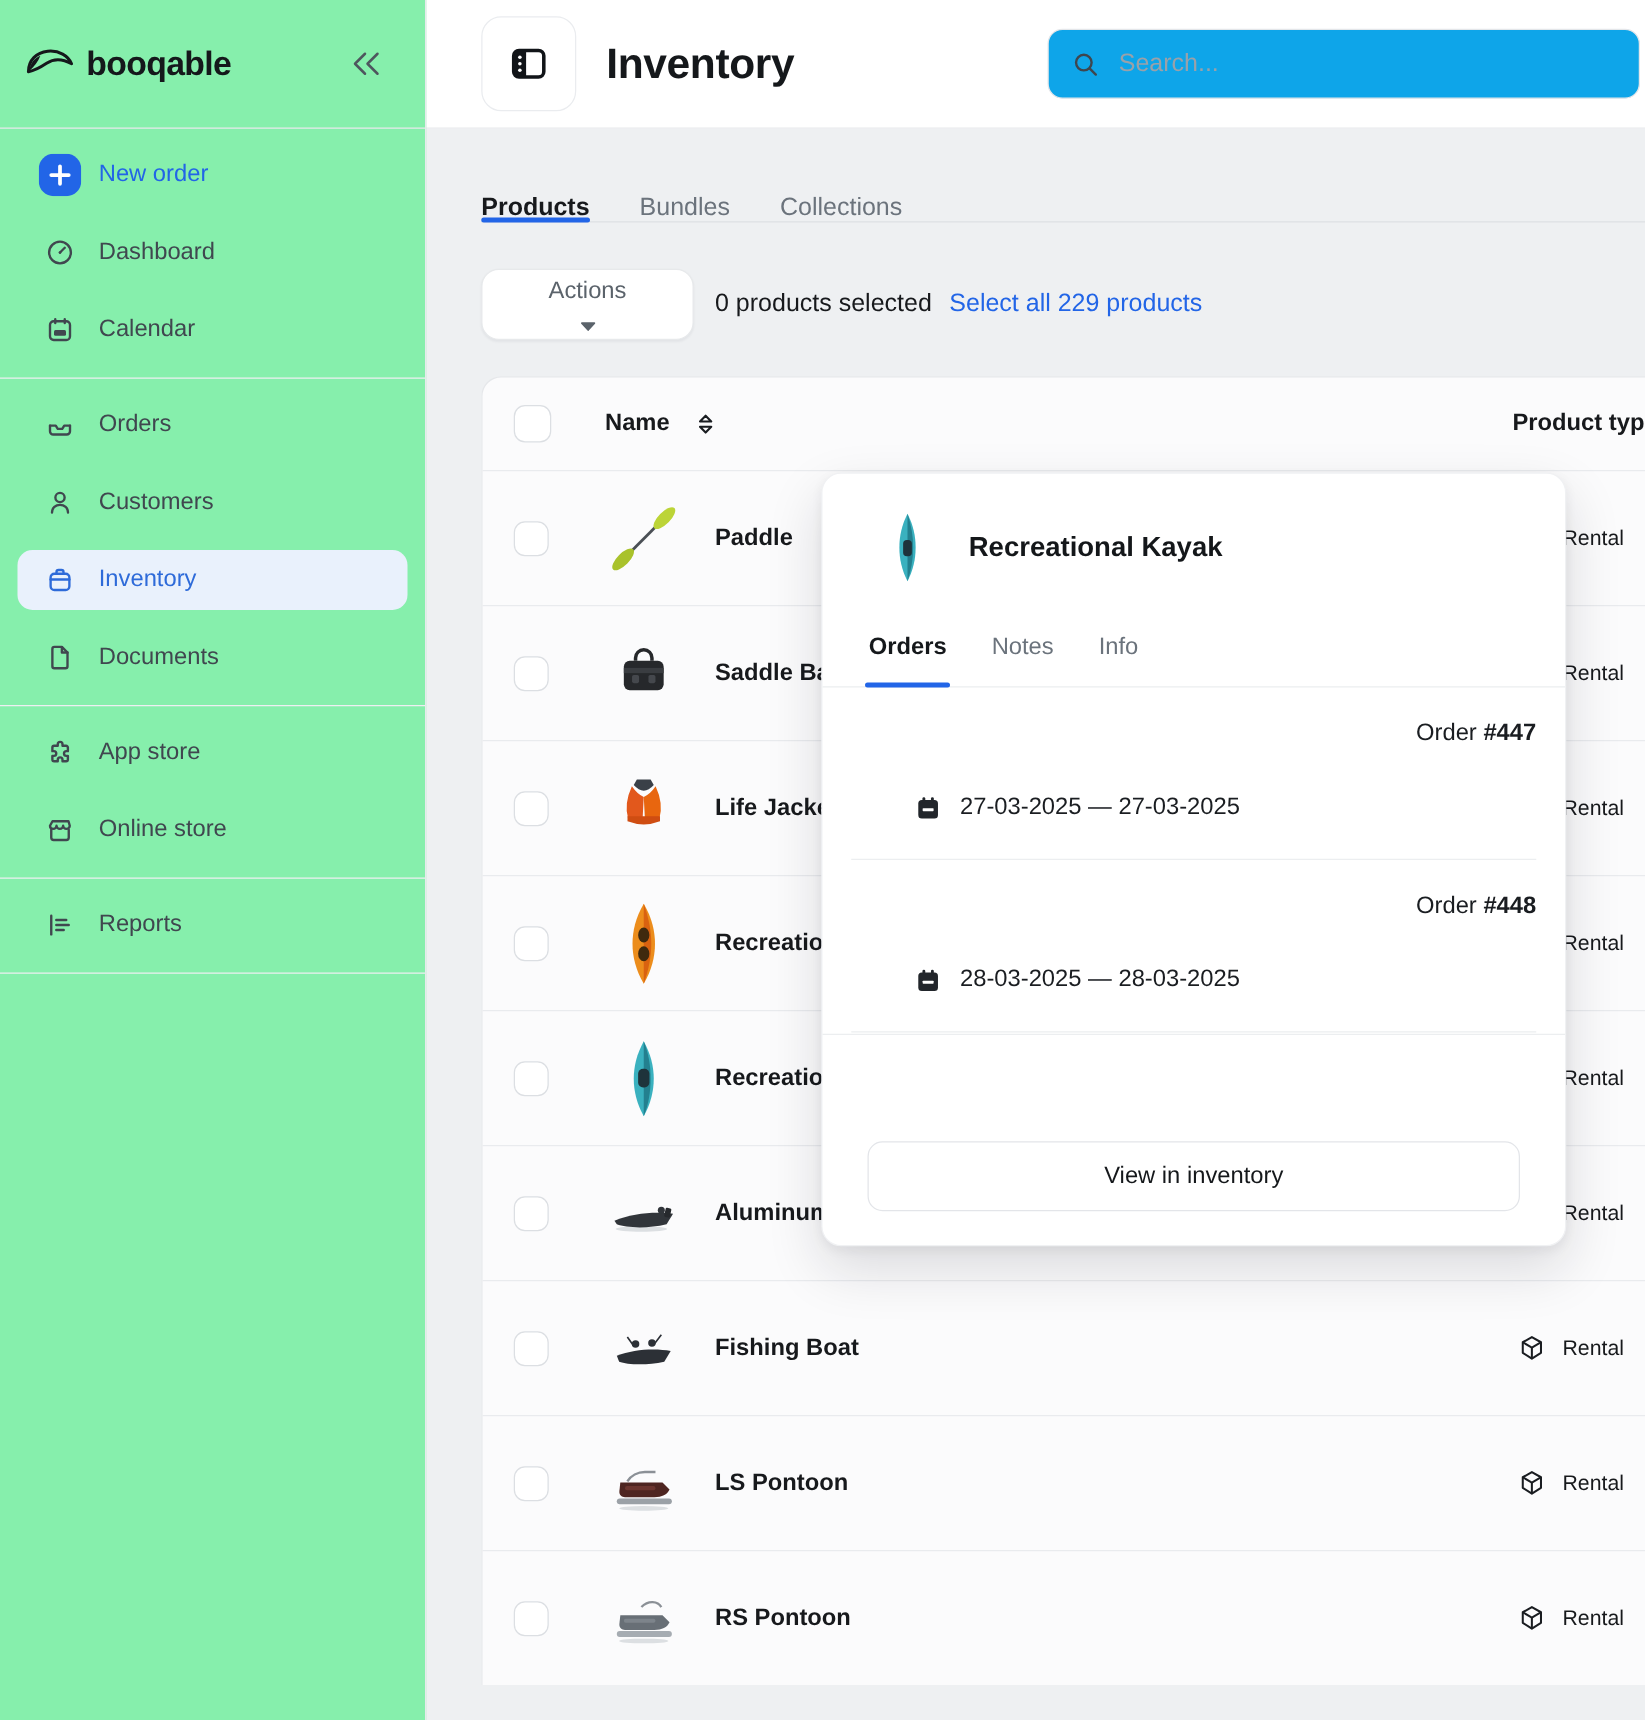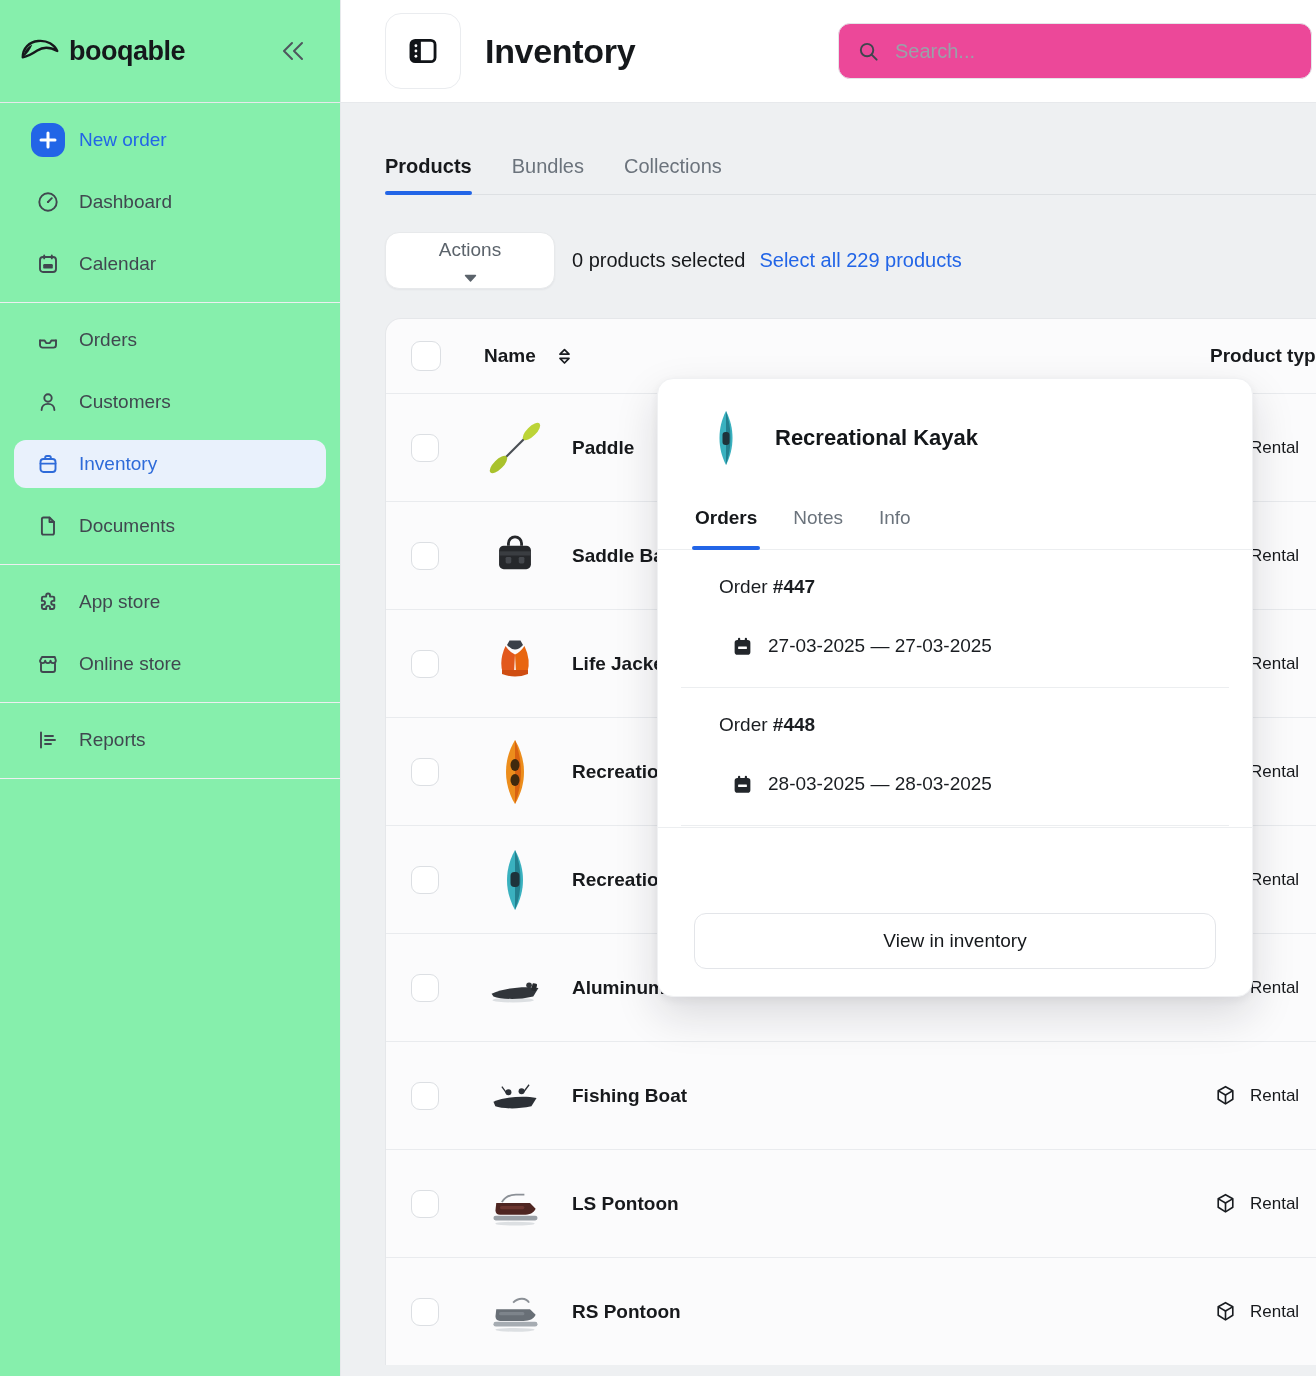--- a/index.html
+++ b/index.html
@@ -42,36 +42,36 @@
     display:flex; align-items:center; padding:0 4px 0 44px;
   }
   .page-icon-btn {
     width:76px; height:76px; border-radius:16px; border:1px solid #eaecef;
     background:#fff; display:flex; align-items:center; justify-content:center;
     cursor:pointer; flex:0 0 auto;
   }
   .page-title { font-size:34px; font-weight:600; color:#15181b; margin-left:24px; letter-spacing:-0.3px; }
   .search-box {
     margin-left:auto; width:474px; height:56px; border:1px solid #e4e6e9; border-radius:12px;
-    background:#ec4899; display:flex; align-items:center; padding:0 18px; gap:15px;
+    background:#0ea5e9; display:flex; align-items:center; padding:0 18px; gap:15px;
   }
   .search-box input {
     border:none; outline:none; background:transparent; width:100%;
     font-size:20px; color:#30353b; font-family:inherit;
   }
   .search-box input::placeholder { color:#9aa1a9; }
 
   .content {
     position:absolute; left:0; top:103px; width:975px; height:1273px;
     background:#eef0f2; padding-left:44px;
   }
   
   .tabs { position:relative; display:flex; gap:40px; padding-top:52px; width:931px; }
   .tabs::after { content:""; position:absolute; left:0; right:-0px; bottom:0; height:1px; background:#dde0e3; }
-  .tab { position:relative; font-size:20px; color:#6b737c; padding-bottom:17px; cursor:pointer; }
+  .tab { position:relative; font-size:20px; color:#6b737c; padding-bottom:0; cursor:pointer; }
   .tab.active { color:#17191c; font-weight:700; }
   .tab.active::after {
     content:""; position:absolute; left:0; right:0; bottom:0; height:4px;
     border-radius:3px; background:#2265e7; z-index:1;
   }
   
   .toolbar { display:flex; align-items:center; margin-top:37px; }
   .actions-btn {
     width:170px; height:57px; border-radius:14px; border:1px solid #e7e9eb; background:#fff;
     box-shadow:0 1px 2px rgba(20,24,32,.05);
@@ -111,21 +111,21 @@
   .pop-header { display:flex; align-items:center; gap:36px; padding:30px 36px 0 55px; }
   .pop-title { font-size:22px; font-weight:700; color:#14171a; }
   .pop-tabs { position:relative; display:flex; gap:36px; padding-left:37px; margin-top:40px; }
   .pop-tabs::after { content:""; position:absolute; left:0; right:0; bottom:0; height:1px; background:#eceef0; }
   .pop-tab { position:relative; font-size:19px; color:#6b737c; padding-bottom:21px; cursor:pointer; }
   .pop-tab.active { color:#15181b; font-weight:700; }
   .pop-tab.active::after {
     content:""; position:absolute; left:-3px; right:-3px; bottom:0; height:4px;
     border-radius:3px; background:#2265e7; z-index:1;
   }
-  .pop-orders { border-bottom:1px solid #eceef0; }
+  .pop-orders { border-bottom:1px solid #eceef0;text-align:right; }
   .order-item { margin:0 23px; padding:26px 0 30px 38px; border-bottom:1px solid #eceef0; cursor:pointer; }
   .order-item:last-child { border-bottom:none; }
   .pop-orders { padding-bottom:1px; }
   .order-title { font-size:19px; color:#1a1d21; font-weight:500; }
   .order-title b { font-weight:700; }
   .order-dates { display:flex; align-items:center; gap:15px; margin-top:37px; margin-left:13px; }
   .order-dates .dates-text { font-size:19px; color:#1a1d21; }
   .pop-footer { margin-top:auto; padding:27px 36px 27px; }
   .view-inventory-btn {
     width:100%; height:56px; border-radius:12px; border:1px solid #e3e5e9; background:#fff;

